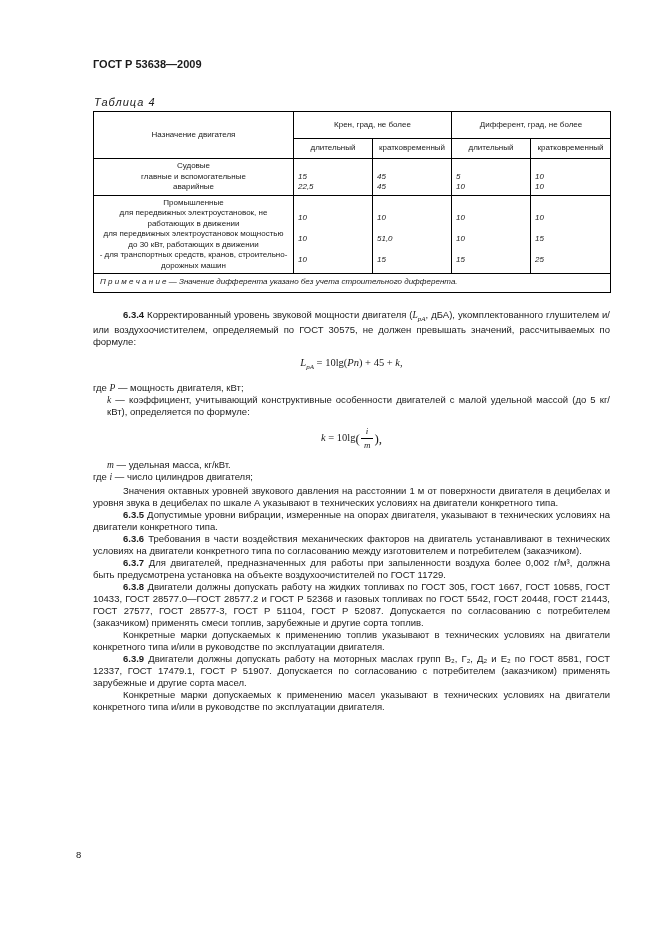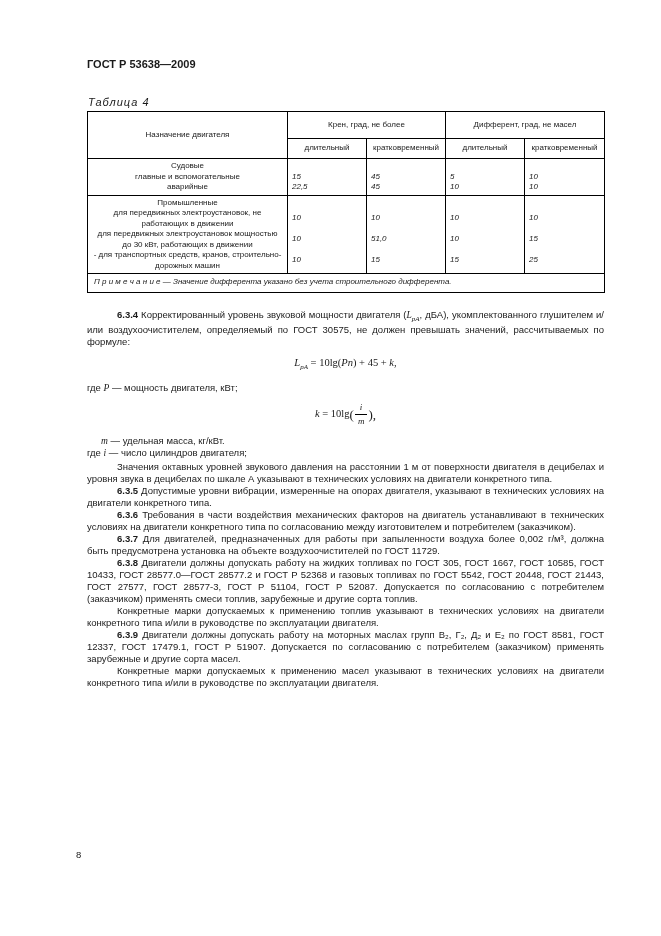--- a/index.html
+++ b/index.html
@@ -5,21 +5,21 @@
   * { box-sizing: border-box; }
   html, body { margin: 0; padding: 0; }
   body {
     width: 661px; height: 936px;
     background: #ffffff;
     color: #1a1a1a;
     font-family: "Liberation Sans", sans-serif;
     position: relative;
     overflow: hidden;
   }
-  .content { position: absolute; left: 87px; top: 58px; width: 517px; }
+  .content { position: absolute; left: 93px; top: 58px; width: 517px; }
 
   .doc-header { font-weight: bold; font-size: 11px; margin: 0 0 26px 0; }
 
   .table-caption { font-size: 11px; font-style: italic; letter-spacing: 1px; margin: 0 0 3px 1px; }
 
   table.t4 { border-collapse: collapse; width: 517px; table-layout: fixed;
              font-size: 8px; line-height: 10.5px; border: 1px solid #000; }
   .t4 th { font-weight: normal; }
   .t4 thead th { border: 1px solid #000; text-align: center; vertical-align: middle; padding: 2px 3px; }
   .t4 .h1 th { height: 27px; }
@@ -69,21 +69,21 @@
       <col style="width:200px">
         <col style="width:79px">
         <col style="width:79px">
         <col style="width:79px">
         <col style="width:80px">
     </colgroup>
     <thead>
       <tr class="h1">
         <th rowspan="2">Назначение двигателя</th>
         <th colspan="2">Крен, град, не более</th>
-        <th colspan="2">Дифферент, град, не масел</th>
+        <th colspan="2">Дифферент, град, не более</th>
       </tr>
       <tr class="h2">
         <th>длительный</th>
         <th>кратковременный</th>
         <th>длительный</th>
         <th>кратковременный</th>
       </tr>
     </thead>
     <tbody>
         <tr class="first">
@@ -146,20 +146,21 @@
   <div class="body-text">
 
     <p class="para"><b>6.3.4</b><span> Корректированный уровень звуковой мощности двигателя (</span><span class="fv">L</span><sub class="fsub">pA</sub><span>, дБА), укомплектованного глушителем и/или воздухоочистителем, определяемый по ГОСТ 30575, не должен превышать значений, рассчитываемых по формуле:</span></p>
 
     <div class="formula">
       <span class="fv">L</span><sub class="fsub">pA</sub><span> = 10lg(</span><span class="fv">Pn</span><span>) + 45 + </span><span class="fv">k</span><span>,</span>
     </div>
 
     <div class="var-list">
       <div class="var-line"><span>где </span><span class="fv">P</span><span> — мощность двигателя, кВт;</span></div>
+      <div class="var-line cont"><span></span><span class="fv">k</span><span> — коэффициент, учитывающий конструктивные особенности двигателей с малой удельной массой (до 5 кг/кВт), определяется по формуле:</span></div>
     </div>
 
     <div class="formula">
       <span class="fv">k</span><span> = 10lg</span><span class="paren">(</span><span class="frac"><span class="num fv">i</span><span class="den fv">m</span></span><span class="paren">),</span>
     </div>
 
     <div class="var-list">
       <div class="var-line cont"><span></span><span class="fv">m</span><span> — удельная масса, кг/кВт.</span></div>
       <div class="var-line"><span>где </span><span class="fv">i</span><span> — число цилиндров двигателя;</span></div>
     </div>

